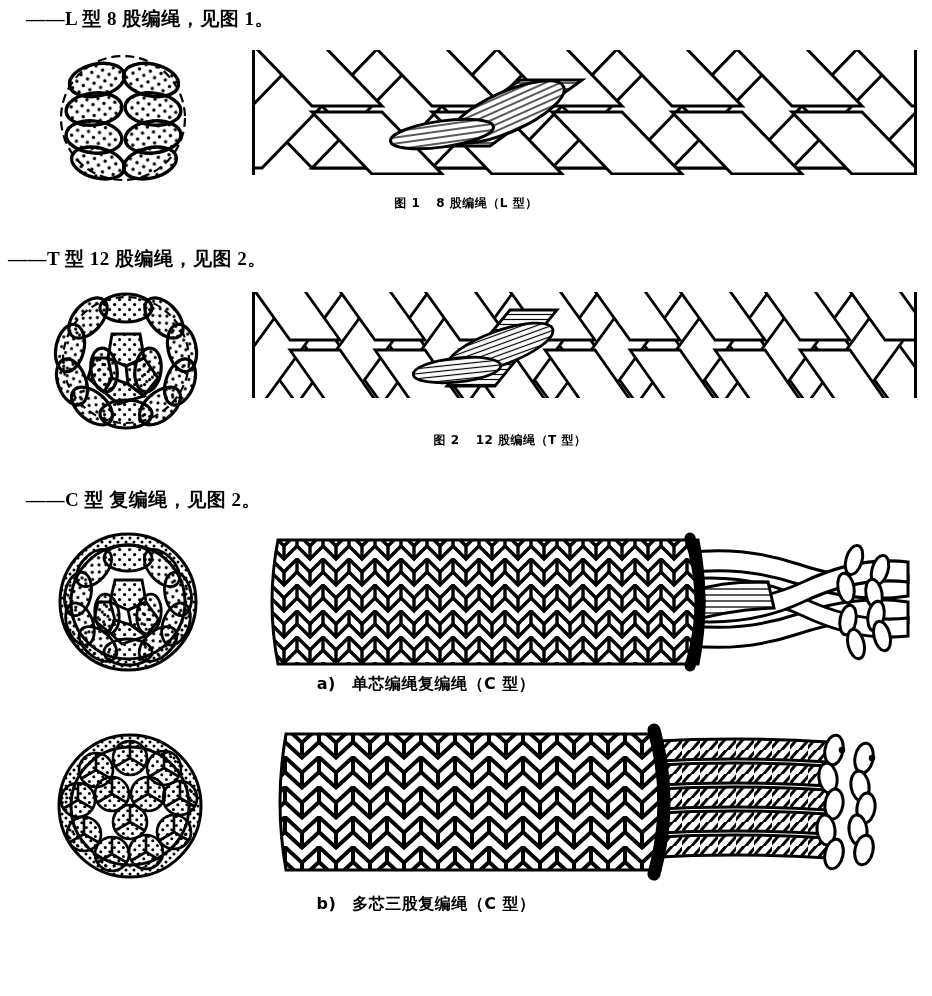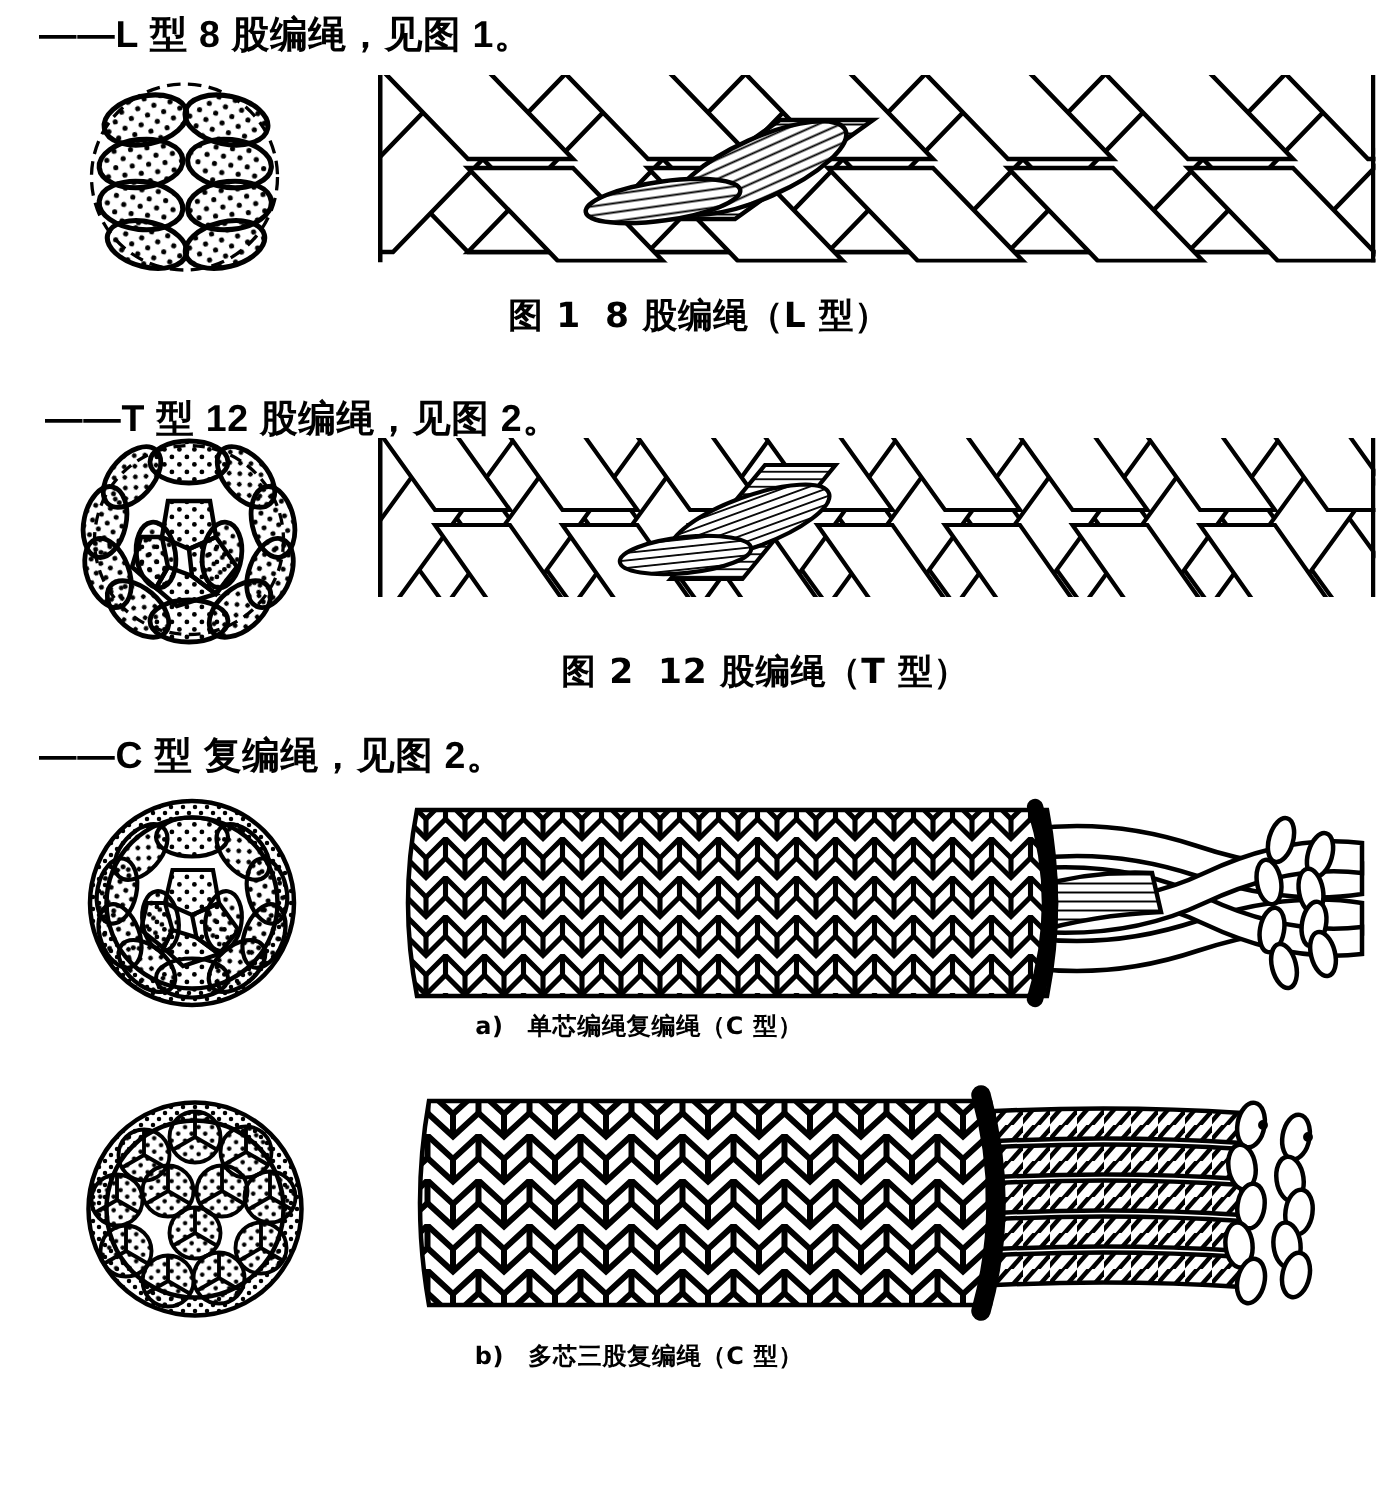--- a/index.html
+++ b/index.html
@@ -17,34 +17,34 @@
   }
   .page {
     position: relative;
     width: 932px;
     height: 996px;
   }
 
   
   .lead-line {
     position: absolute;
-    font-family: Liberation Sans, sans-serif;
-    font-size: 25px;
+    font-family: Liberation Serif, serif;
+    font-size: 19px;
     font-weight: bold;
     letter-spacing: 0.5px;
     white-space: nowrap;
     color: #000;
   }
   .fig-caption {
     position: absolute;
     width: 932px;
     left: 0;
     text-align: center;
     font-family: "DejaVu Sans", "Liberation Sans", sans-serif;
-    font-size: 23px;
+    font-size: 12px;
     font-weight: bold;
     letter-spacing: 0.5px;
     color: #000;
   }
   .sub-caption {
     position: absolute;
     width: 852px;
     left: 0;
     text-align: center;
     font-family: "DejaVu Sans", "Liberation Sans", sans-serif;
@@ -140,21 +140,21 @@
         <rect x="0" y="-6" width="3" height="131" fill="#000"></rect>
         <rect x="662" y="-6" width="3" height="131" fill="#000"></rect>
       </g>
     </svg>
   </div>
 
   <div class="fig-caption" style="top:195px;">
     <span>图 1</span><span class="gap"></span><span>8 股编绳（L 型）</span>
   </div>
 
-  <div class="lead-line" style="left:30px; top:246px;margin-top:16px;">——T 型 12 股编绳，见图 2。</div>
+  <div class="lead-line" style="left:8px; top:246px;">——T 型 12 股编绳，见图 2。</div>
 
   <div class="fig-block" style="left:52px; top:292px;">
     <svg width="150" height="136" viewBox="0 0 150 136">
       <defs>
         <pattern id="dots2" width="10" height="10" patternUnits="userSpaceOnUse">
           <circle cx="2.6" cy="2.6" r="1.6" fill="#000"></circle>
           <circle cx="7.6" cy="7.6" r="1.6" fill="#000"></circle>
         </pattern>
       </defs>
       <circle cx="74" cy="68" r="63" fill="none" stroke="#000" stroke-width="2.2" stroke-dasharray="8 5"></circle>

